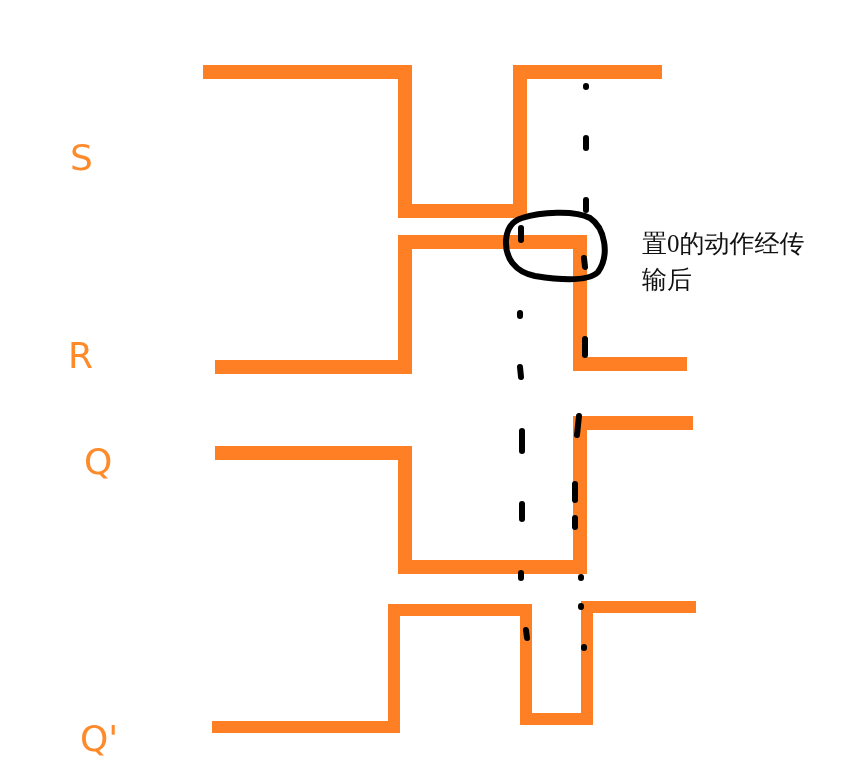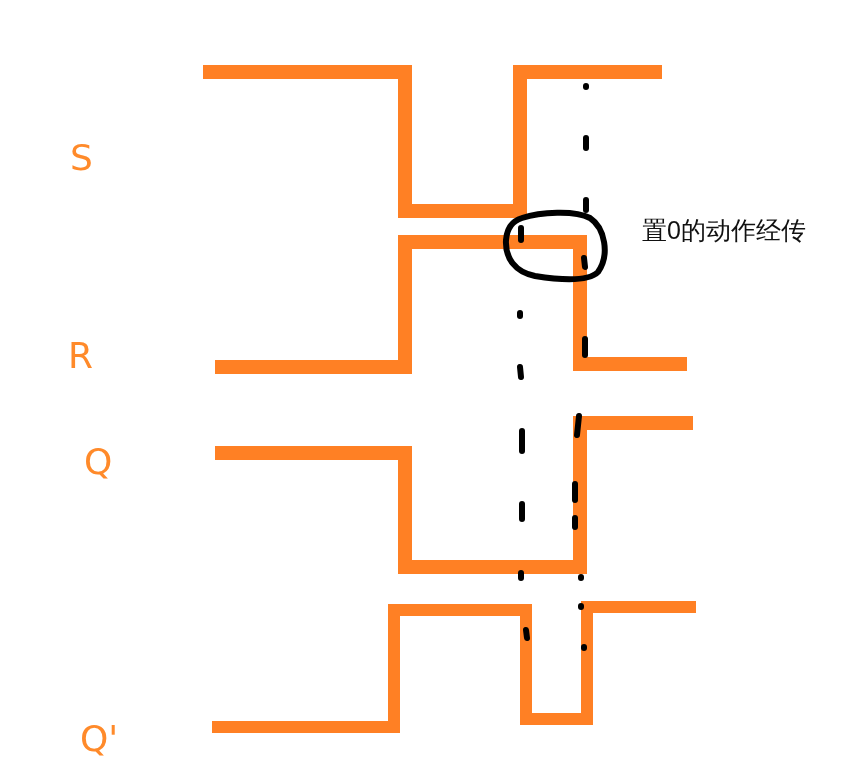--- a/index.html
+++ b/index.html
@@ -7,22 +7,22 @@
     .label {
       position: absolute;
       font-family: "DejaVu Sans", sans-serif;
       color: #ff8a2a;
       font-size: 36px;
       line-height: 1;
     }
     .annotation {
       position: absolute;
       left: 642px;
-      top: 212px;
-      font-family: Liberation Sans, sans-serif;
+      top: 226px;
+      font-family: Liberation Serif, serif;
       color: #111111;
       font-size: 25px;
       line-height: 36px;
       white-space: pre;
     }
     svg { position: absolute; left: 0; top: 0; }
   </style>
 </head>
 <body>
 
@@ -63,15 +63,15 @@
       <line x1="581" y1="606" x2="581" y2="607"></line>
       <line x1="584" y1="647" x2="584" y2="648"></line>
     </g>
   </svg>
 
   <div class="label" style="left:70px; top:140px;">S</div>
   <div class="label" style="left:68px; top:338px;">R</div>
   <div class="label" style="left:84px; top:444px;">Q</div>
   <div class="label" style="left:80px; top:721px;">Q'</div>
 
-  <div class="annotation"><div>置0的动作经传</div></div>
+  <div class="annotation"><div>置0的动作经传</div><div>输后</div></div>
 
 </div>
 
 </body></html>

